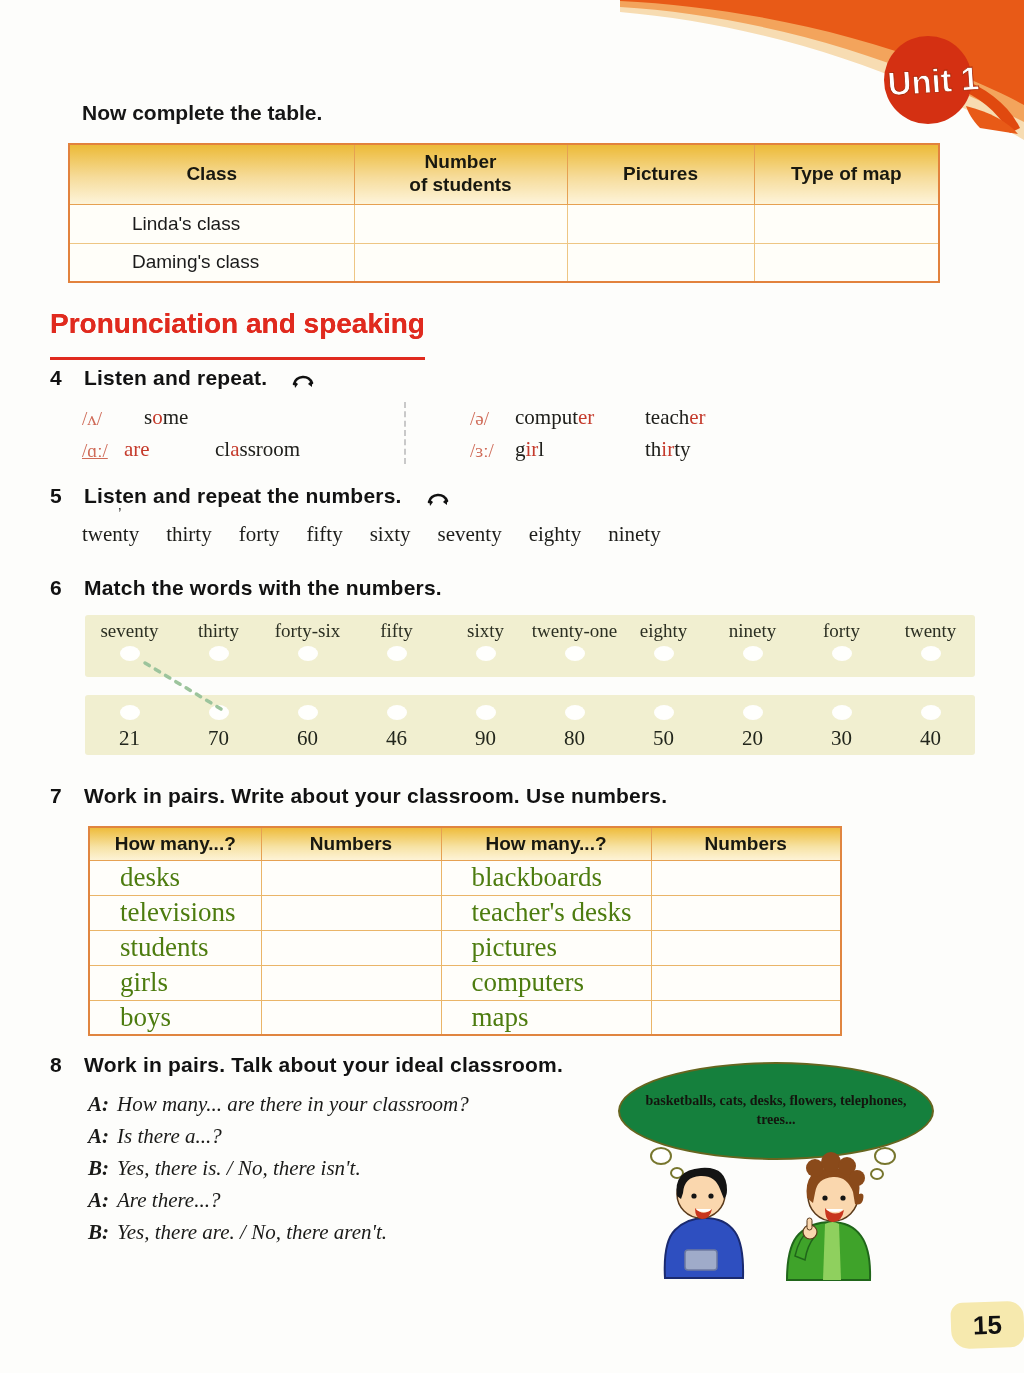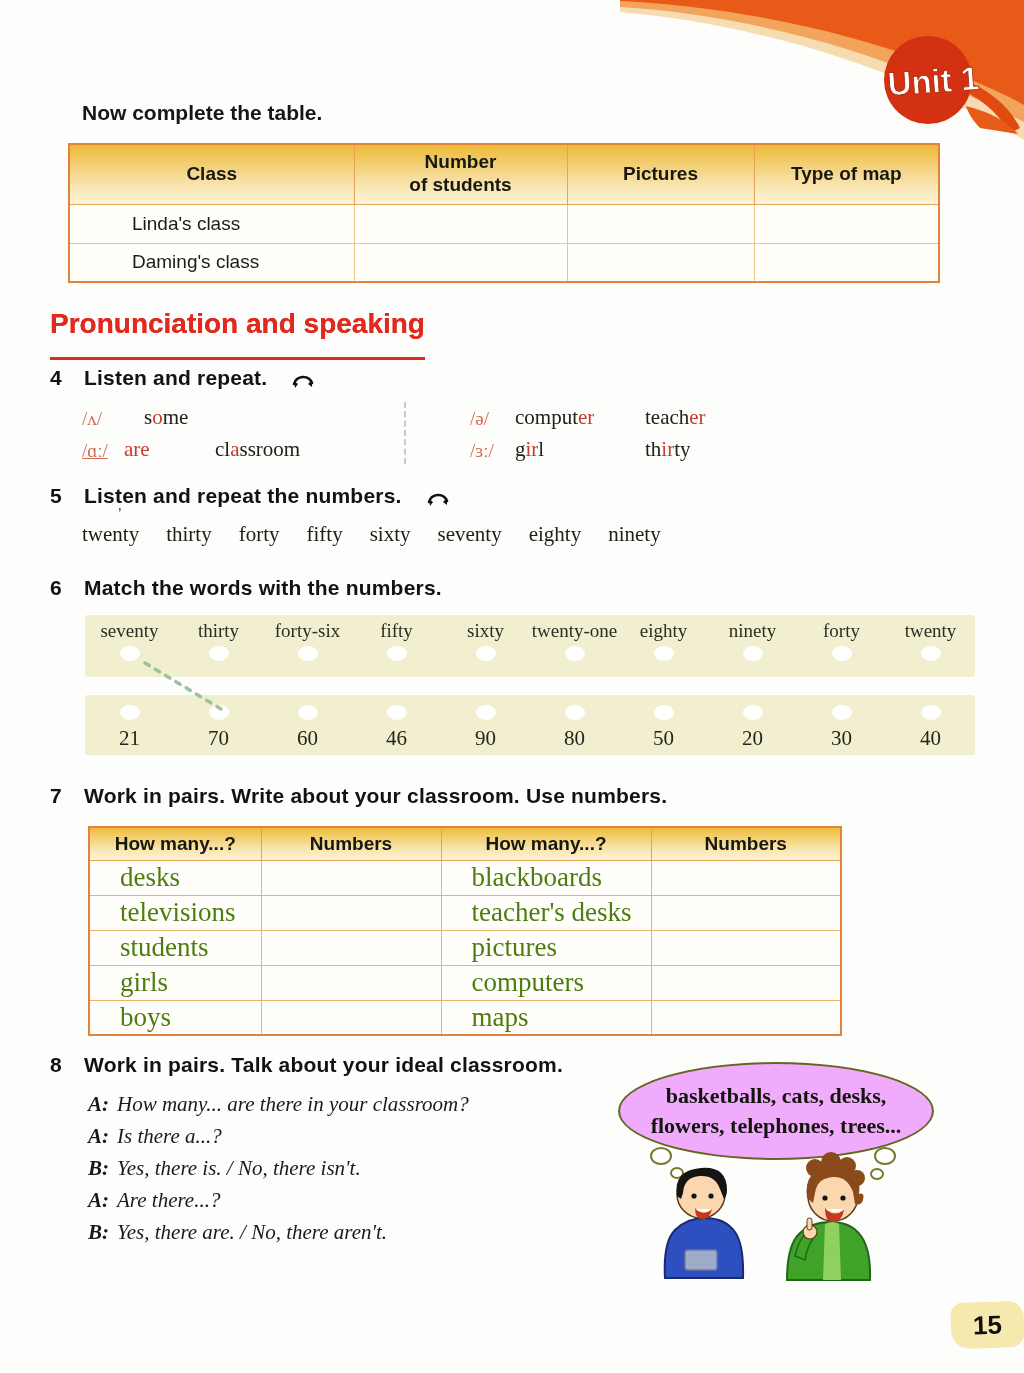--- a/index.html
+++ b/index.html
@@ -74,23 +74,23 @@
   .t2 .itemlabel { padding-left:30px; }
 
   
   .dialogue { position:absolute; left:88px; top:1092px; width:500px;
     font-family:"Liberation Serif", serif; font-style:italic; font-size:21px; color:#1a1a18; }
   .dialogue .line { height:32px; }
   .dialogue .spk { font-weight:bold; margin-right:8px; }
 
   
   .bubble { position:absolute; left:618px; top:1062px; width:316px; height:98px;
-    background:#f0abfc; border:2px solid #66651f; border-radius:50%;
+    background:#15803d; border:2px solid #66651f; border-radius:50%;
     display:flex; align-items:center; justify-content:center; text-align:center;
-    font-family:"Liberation Serif", serif; font-weight:bold; font-size:22px; color:#14140e;
+    font-family:"Liberation Serif", serif; font-weight:bold; font-size:14px; color:#14140e;
     padding:8px 16px; line-height:1.35; }
   #kids { position:absolute; left:645px; top:1146px; width:260px; height:150px; }
 
   
   .page-badge { position:absolute; left:951px; top:1302px; width:73px; height:46px;
     background:#f6e9ae; border-radius:12px 16px 14px 18px; transform:rotate(-2deg);
     display:flex; align-items:center; justify-content:center;
     font-size:26px; font-weight:bold; color:#101010; }
 </style>
 </head>

